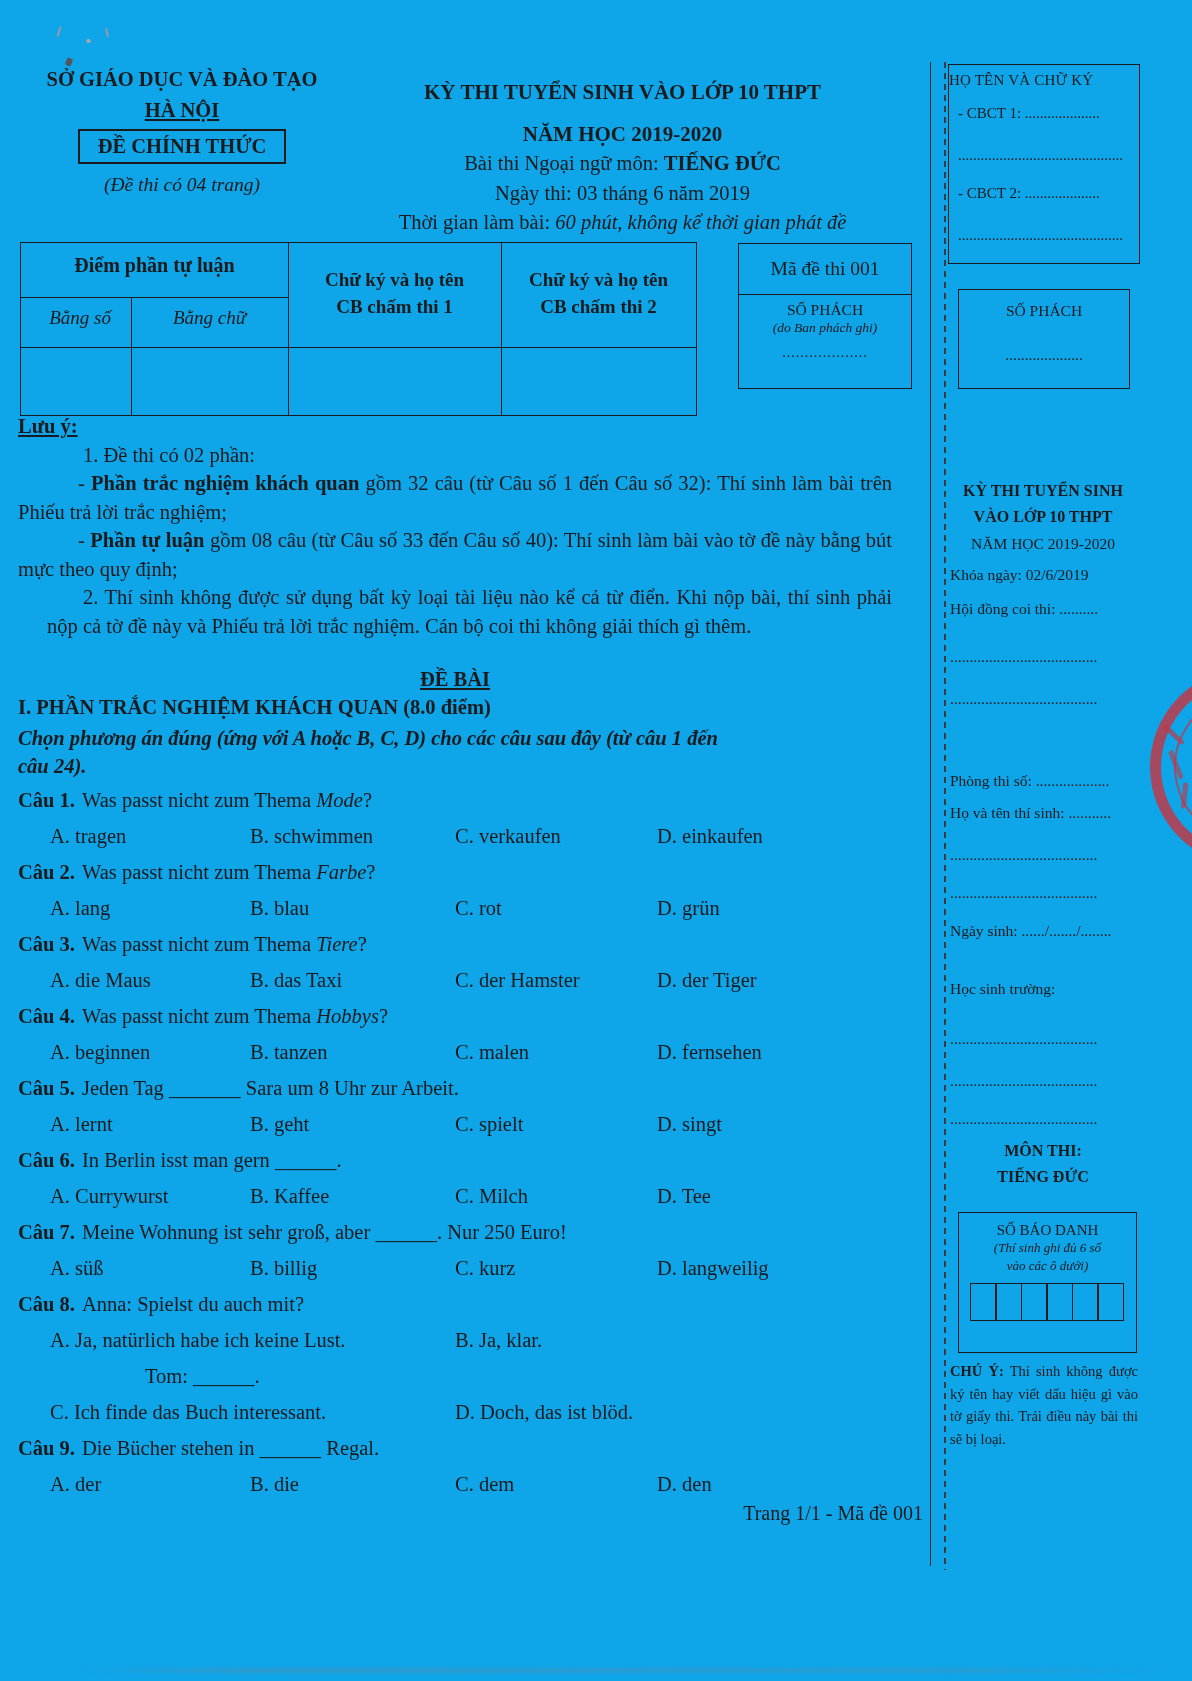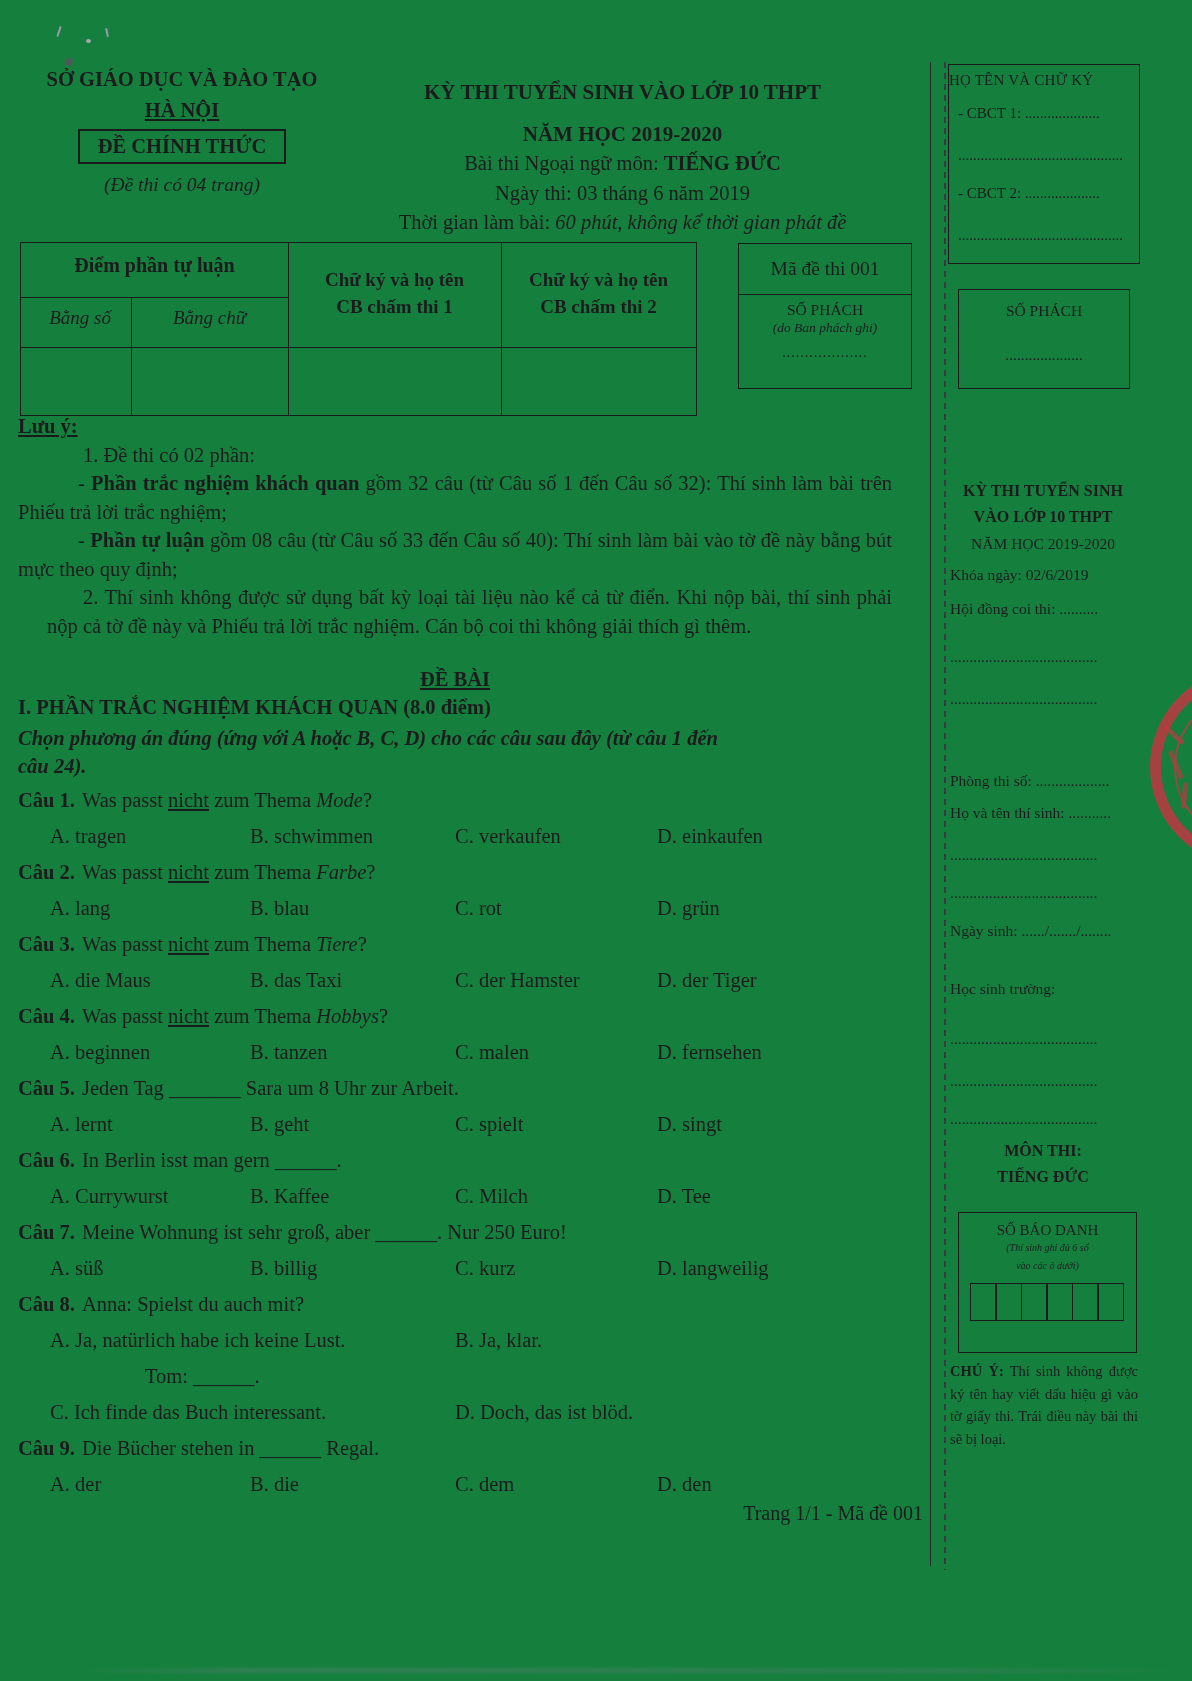--- a/index.html
+++ b/index.html
@@ -1,21 +1,21 @@
 <!DOCTYPE html>
 <html><head>
 <meta charset="utf-8">
 <style>
   html,body{margin:0;padding:0;background:#e8e8e8;}
-  .pg{position:relative;width:1192px;height:1681px;margin:0 auto;background:#15803d;
+  .pg{position:relative;width:1192px;height:1681px;margin:0 auto;background:#0ea5e9;
       overflow:hidden;font-family:"Liberation Serif",serif;color:#1b1b1d;}
   .abs{position:absolute;}
   b,.b{font-weight:bold;}
   .i{font-style:italic;}
-  .u{text-decoration:underline;}
+  .u{}
   .nw{white-space:nowrap;overflow:hidden;}
 
   
   .pm1{left:58px;top:26px;width:2px;height:11px;background:#9a9aa2;transform:rotate(18deg);border-radius:2px;}
   .pm2{left:86px;top:39px;width:5px;height:4px;background:#a6a6ae;border-radius:50%;}
   .pm3{left:106px;top:28px;width:2px;height:9px;background:#9a9aa2;transform:rotate(-12deg);border-radius:2px;}
   .pm4{left:66px;top:58px;width:6px;height:8px;background:#55555c;border-radius:2px;transform:rotate(24deg);}
 
   
   .hl{left:22px;top:68px;width:320px;text-align:center;}
@@ -108,21 +108,21 @@
   .s-tr{left:950px;top:980px;width:190px;}
   .s-de{left:950px;top:1030px;width:188px;}
   .s-df{left:950px;top:1072px;width:188px;}
   .s-dg{left:950px;top:1110px;width:188px;}
   .s-m1{left:945px;top:1142px;width:196px;text-align:center;font-weight:bold;font-size:16px;}
   .s-m2{left:945px;top:1168px;width:196px;text-align:center;font-weight:bold;font-size:16px;}
 
   
   .sbd{left:958px;top:1212px;width:177px;height:139px;border:1.8px solid #1b1b1d;text-align:center;}
   .sbd .tt{margin-top:9px;font-size:15px;}
-  .sbd .n1,.sbd .n2{font-style:italic;font-size:10px;line-height:18px;}
+  .sbd .n1,.sbd .n2{font-style:italic;font-size:13px;line-height:18px;}
   .sbd .cells{margin-top:8px;display:flex;justify-content:center;}
   .sbd .cell{width:25px;height:36px;border:1.5px solid #1b1b1d;margin-left:-1.5px;}
 
   
   .chuy{left:950px;top:1360px;width:188px;font-size:14.5px;line-height:22.5px;text-align:justify;}
 
   
   .stamp{left:1150px;top:668px;width:176px;height:176px;border:11px solid rgba(198,52,66,.82);
          border-radius:50%;transform:rotate(-12deg);}
   .stamp .in{position:absolute;inset:13px;border:2.5px solid rgba(198,52,66,.72);border-radius:50%;}

